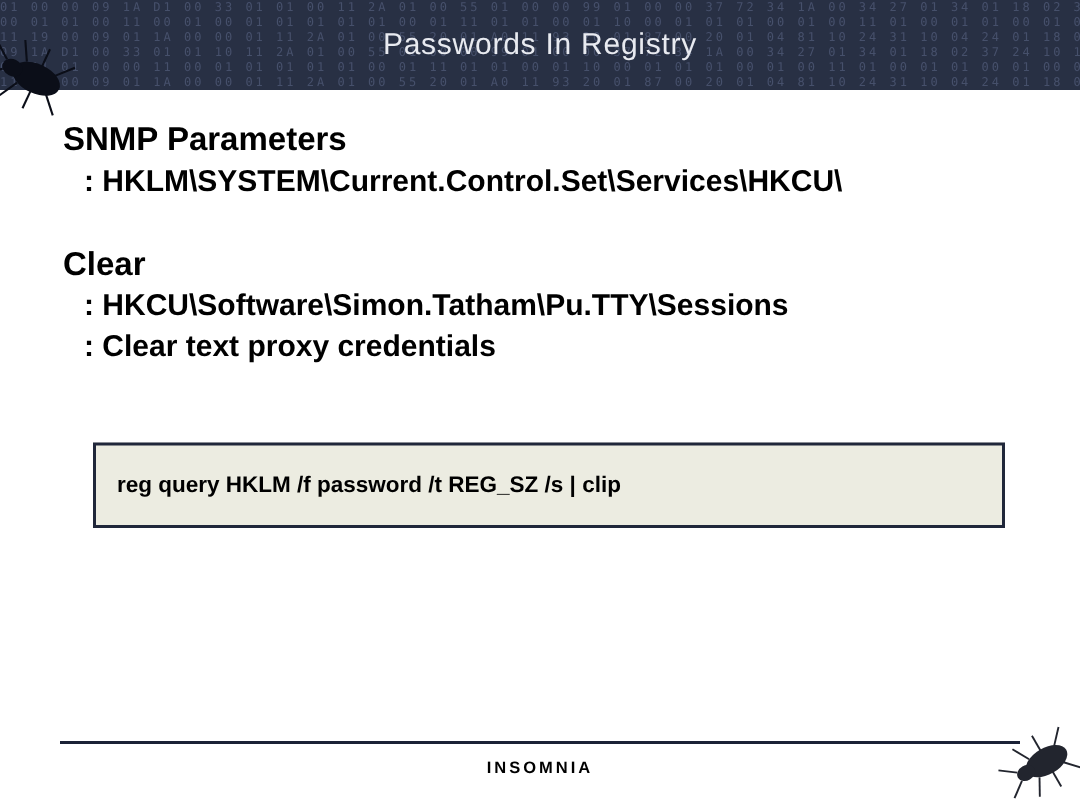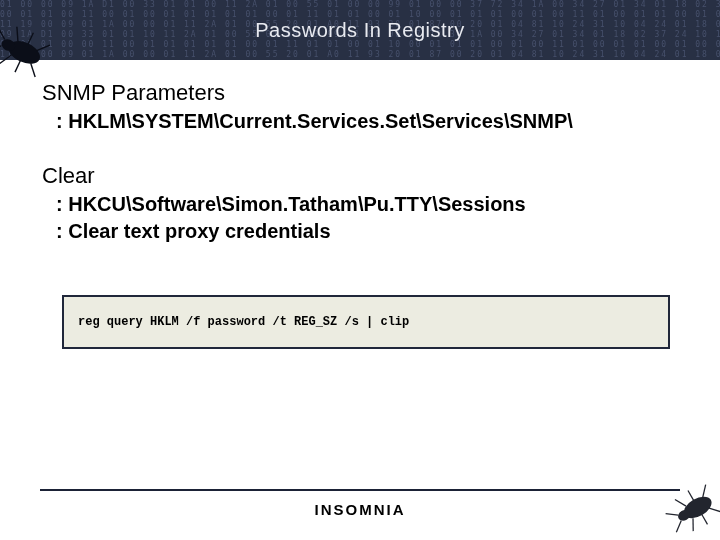--- a/index.html
+++ b/index.html
@@ -17,36 +17,36 @@
   }
   .titlebar-noise {
     position: absolute; inset: 0;
     font-family: monospace; font-size: 8px; line-height: 10px; color: #4a5470;
     letter-spacing: 2px; white-space: pre; overflow: hidden; opacity: 0.9;
     pointer-events: none;
   }
   .titlebar h1 { position: relative; z-index: 2; font-size: 20px; font-weight: 400; letter-spacing: 0.5px; font-family: Arial, sans-serif; }
   .body { padding: 20px 30px 0 42px; }
   .section { margin-bottom: 28px; }
-  .section-head { font-size: 22px; font-weight: 400; color: #000; margin-bottom: 2px; }
+  .section-head { font-size: 22px; font-weight: 700; color: #000; margin-bottom: 2px; }
   .bullet { font-size: 20px; font-weight: 700; color: #000; padding-left: 14px; line-height: 1.35; }
   .bullet::before { content: ": "; }
   .codebox {
     margin: 50px 20px 0 20px;
     background: #ecece1;
     border: 2px solid #20273a;
     padding: 10px 12px;
   }
-  .codebox .line { font-family: Liberation Mono, monospace; font-size: 12px; font-weight: 700; color: #000; padding: 8px 2px; }
+  .codebox .line { font-family: Liberation Sans, sans-serif; font-size: 15px; font-weight: 700; color: #000; padding: 8px 2px; }
   .footer {
     position: absolute; left: 0; right: 0; bottom: 22px;
     display: flex; flex-direction: column; align-items: center; gap: 4px;
   }
   .footer-line { width: 640px; height: 2px; background: #1b2236; margin-bottom: 6px; }
-  .footer-brand { font-size: 15px; font-weight: 900; letter-spacing: 2px; color: #000; }
+  .footer-brand { font-size: 11px; font-weight: 900; letter-spacing: 2px; color: #000; }
   .bug {
     position: absolute;
     width: 70px; height: 50px;
     pointer-events: none;
   }
   .bug svg { width: 100%; height: 100%; }
   .bug.tl { top: 26px; left: -14px; transform: rotate(25deg); }
   .bug.br { bottom: 6px; right: -10px; transform: rotate(-30deg) scale(0.9); opacity: 0.9; }
 </style>
 </head>
@@ -61,21 +61,21 @@
 09 1A D1 00 33 01 01 10 11 2A 01 00 55 01 00 00 99 01 00 00 37 72 34 1A 00 34 27 01 34 01 18 02 37 24 10 18 17 26 11 11 A7 77 01 27 27 14 16 19 76 01 21 73 01 27 97 01 14 73 01 01 00 01 01 10 00 98 98 01
 01 01 01 00 00 11 00 01 01 01 01 01 00 01 11 01 01 00 01 10 00 01 01 01 00 01 00 11 01 00 01 01 00 01 00 01 01 10 01 00 00 01 00 01 01 01 00 00 01 01 11 00 01 01 01 00 01 11 10 00 01 01 01 10 00 01 01 98
 11 19 00 09 01 1A 00 00 01 11 2A 01 00 55 20 01 A0 11 93 20 01 87 00 20 01 04 81 10 24 31 10 04 24 01 18 02 37 24 10 01 10 26 11 11 A7 77 01 27 27 14 16 19 76 01 21 73 01 27 97 01 14 73 01 01 00 01 00 98</div>
     <h1>Passwords In Registry</h1>
   </div>
 
   <div class="body">
 
     <div class="section">
       <div class="section-head">SNMP Parameters</div>
-      <div class="bullet">HKLM\SYSTEM\Current.Services.Set\Services\SNMP\</div>
+      <div class="bullet">HKLM\SYSTEM\Current.Control.Set\Services\HKCU\</div>
     </div>
 
     <div class="section">
       <div class="section-head">Clear</div>
       <div class="bullet">HKCU\Software\Simon.Tatham\Pu.TTY\Sessions</div>
       <div class="bullet">Clear text proxy credentials</div>
     </div>
 
     <div class="codebox">
       <div class="line">reg query HKLM /f password /t REG_SZ /s | clip</div>

